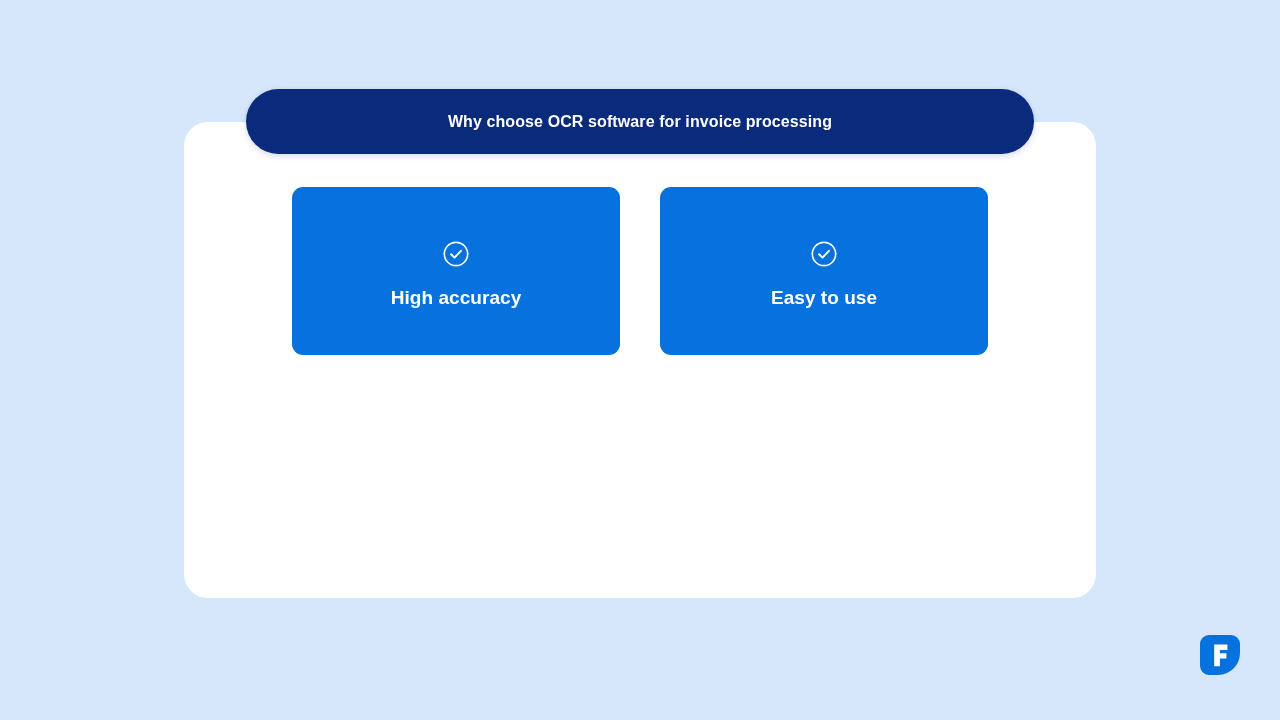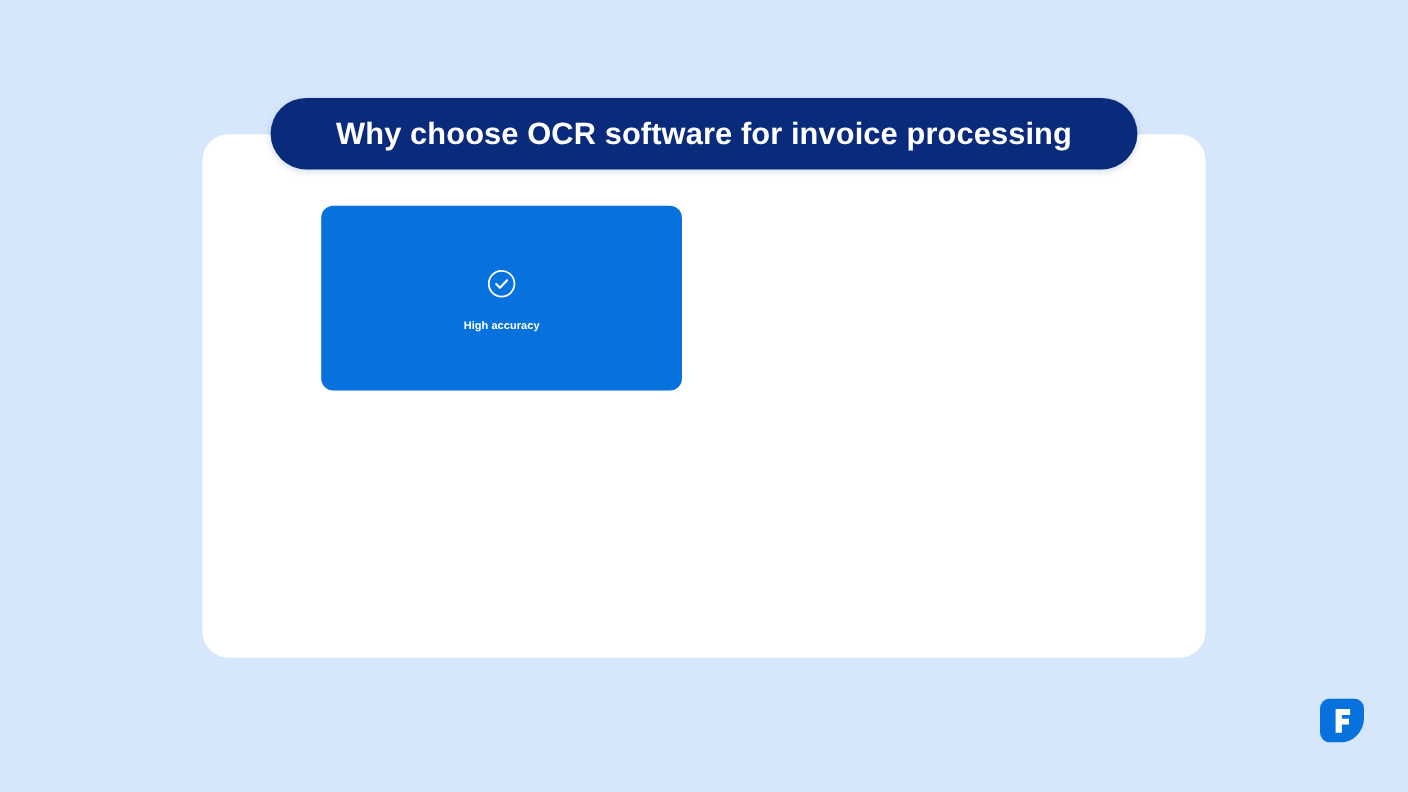--- a/index.html
+++ b/index.html
@@ -41,21 +41,21 @@
     height: 65px;
     background: #0a2a7c;
     border-radius: 33px;
     display: flex;
     align-items: center;
     justify-content: center;
     box-shadow: 0 2px 6px rgba(10, 42, 124, 0.18);
   }
   .banner-title {
     color: #ffffff;
-    font-size: 28px;
+    font-size: 16px;
     font-weight: bold;
     letter-spacing: 0.1px;
     line-height: 1;
     text-align: center;
     white-space: nowrap;
   }
 
   
   .grid {
     position: absolute;
@@ -88,21 +88,21 @@
     margin-bottom: 20px;
   }
   .card-icon svg {
     display: block;
     width: 28px;
     height: 28px;
   }
 
   .card-label {
     color: #ffffff;
-    font-size: 10px;
+    font-size: 19px;
     font-weight: 600;
     line-height: 1;
     text-align: left;
     letter-spacing: 0.05px;
   }
 
   
   .logo {
     position: absolute;
     left: 1200px;
@@ -132,20 +132,29 @@
     <div class="card">
       <span class="card-icon">
         <svg viewBox="0 0 24 24" fill="none" xmlns="http://www.w3.org/2000/svg">
           <circle cx="12" cy="12" r="10" stroke="#ffffff" stroke-width="1.4"></circle>
           <path d="M7.8 12.2 L10.7 15.1 L16.3 9.3" stroke="#ffffff" stroke-width="1.7" stroke-linecap="round" stroke-linejoin="round"></path>
         </svg>
       </span>
       <div class="card-label">High accuracy</div>
     </div>
 
+    <div class="card">
+      <span class="card-icon">
+        <svg viewBox="0 0 24 24" fill="none" xmlns="http://www.w3.org/2000/svg">
+          <circle cx="12" cy="12" r="10" stroke="#ffffff" stroke-width="1.4"></circle>
+          <path d="M7.8 12.2 L10.7 15.1 L16.3 9.3" stroke="#ffffff" stroke-width="1.7" stroke-linecap="round" stroke-linejoin="round"></path>
+        </svg>
+      </span>
+      <div class="card-label">Easy to use</div>
+    </div>
 
 
 
   </div>
 
   <div class="logo">
     <svg viewBox="0 0 40 40" xmlns="http://www.w3.org/2000/svg">
       <path d="M9 0 H31 A9 9 0 0 1 40 9 V18 A22 22 0 0 1 18 40 H9 A9 9 0 0 1 0 31 V9 A9 9 0 0 1 9 0 Z" fill="#0772de"></path>
       <path d="M14.2 9.5 H27.4 V15.0 H19.9 V18.3 H26.4 V23.6 H19.9 V31.2 H14.2 Z" fill="#ffffff"></path>
     </svg>

